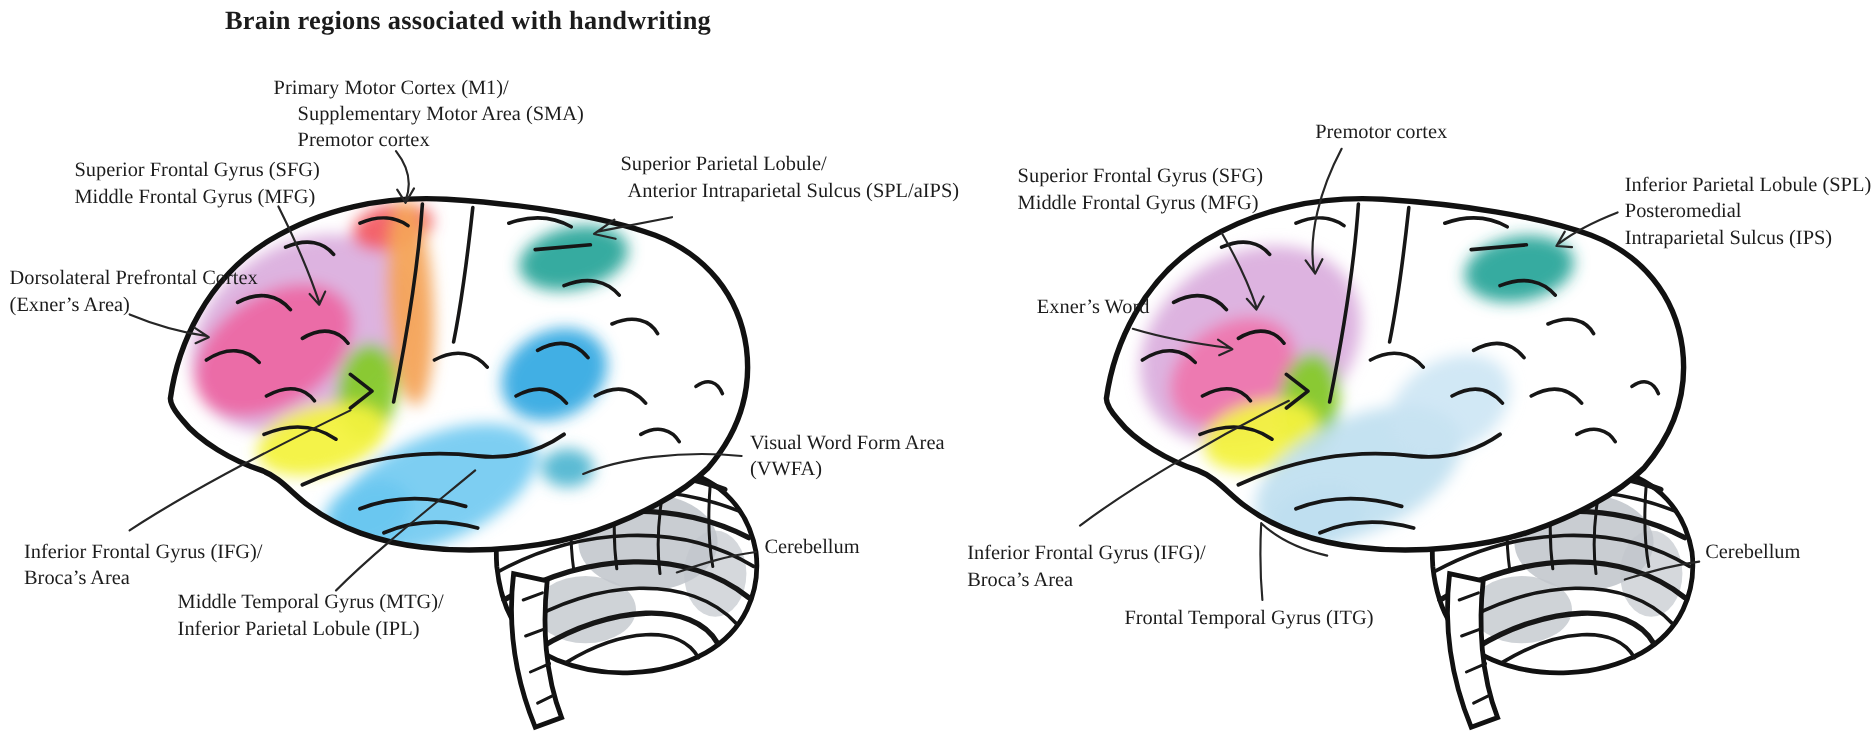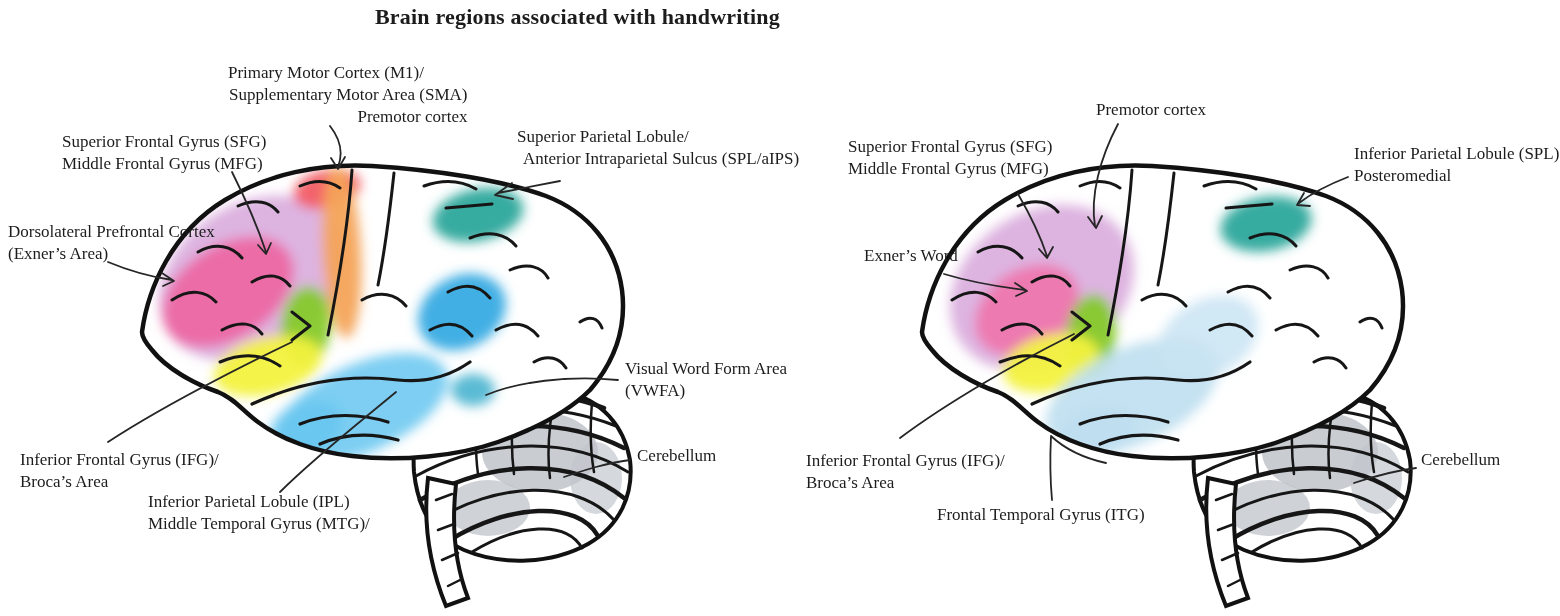--- a/index.html
+++ b/index.html
@@ -2,24 +2,24 @@
 <html><head>
 <meta charset="utf-8">
 <style>
   html,body{margin:0;padding:0;background:#fff;}
   .canvas{position:relative;width:1560px;height:616px;background:#ffffff;overflow:hidden;
           font-family:"Liberation Serif","DejaVu Serif",serif;color:#1c1c1c;}
   .panel{position:absolute;top:0;width:780px;height:616px;}
   #panel-left{left:0;}
   #panel-right{left:780px;}
   .panel svg{position:absolute;left:0;top:0;}
-  .title{position:absolute;left:0;top:4px;width:100%;margin:0;text-align:right;
+  .title{position:absolute;left:0;top:4px;width:100%;margin:0;text-align:center;
          font-size:22px;font-weight:bold;letter-spacing:.2px;}
   .label{position:absolute;font-size:17px;line-height:22px;white-space:nowrap;z-index:3;}
-  .label .ind1{margin-left:1px;text-align:right;}
+  .label .ind1{margin-left:20px;}
   .label .ind2{margin-left:6px;}
   .lines{stroke:#161616;fill:none;stroke-linecap:round;stroke-linejoin:round;}
   .leader{stroke:#262626;stroke-width:1.8;fill:none;stroke-linecap:round;stroke-linejoin:round;}
 </style>
 </head>
 <body>
 
 <div class="canvas">
 
   <section class="panel" id="panel-left">
@@ -113,22 +113,22 @@
       <div>(VWFA)</div>
     </div>
     <div class="label" style="left:637px;top:445px">
       <div>Cerebellum</div>
     </div>
     <div class="label" style="left:20px;top:449px">
       <div>Inferior Frontal Gyrus (IFG)/</div>
       <div>Broca’s Area</div>
     </div>
     <div class="label" style="left:148px;top:491px">
+      <div>Middle Temporal Gyrus (MTG)/</div>
       <div>Inferior Parietal Lobule (IPL)</div>
-      <div>Middle Temporal Gyrus (MTG)/</div>
     </div>
   </section>
 
   <section class="panel" id="panel-right">
 
     <svg width="780" height="616" viewBox="0 0 780 616">
       <use href="#brain-base"></use>
 
       <g clip-path="url(#cerebrum-clip)">
         <g filter="url(#wash)">
@@ -159,20 +159,21 @@
     <div class="label" style="left:68px;top:136px">
       <div>Superior Frontal Gyrus (SFG)</div>
       <div>Middle Frontal Gyrus (MFG)</div>
     </div>
     <div class="label" style="left:84px;top:245px">
       <div>Exner’s Word</div>
     </div>
     <div class="label" style="left:574px;top:143px">
       <div>Inferior Parietal Lobule (SPL)</div>
       <div>Posteromedial</div>
+      <div>Intraparietal Sulcus (IPS)</div>
     </div>
     <div class="label" style="left:641px;top:449px">
       <div>Cerebellum</div>
     </div>
     <div class="label" style="left:26px;top:450px">
       <div>Inferior Frontal Gyrus (IFG)/</div>
       <div>Broca’s Area</div>
     </div>
     <div class="label" style="left:157px;top:504px">
       <div>Frontal Temporal Gyrus (ITG)</div>

